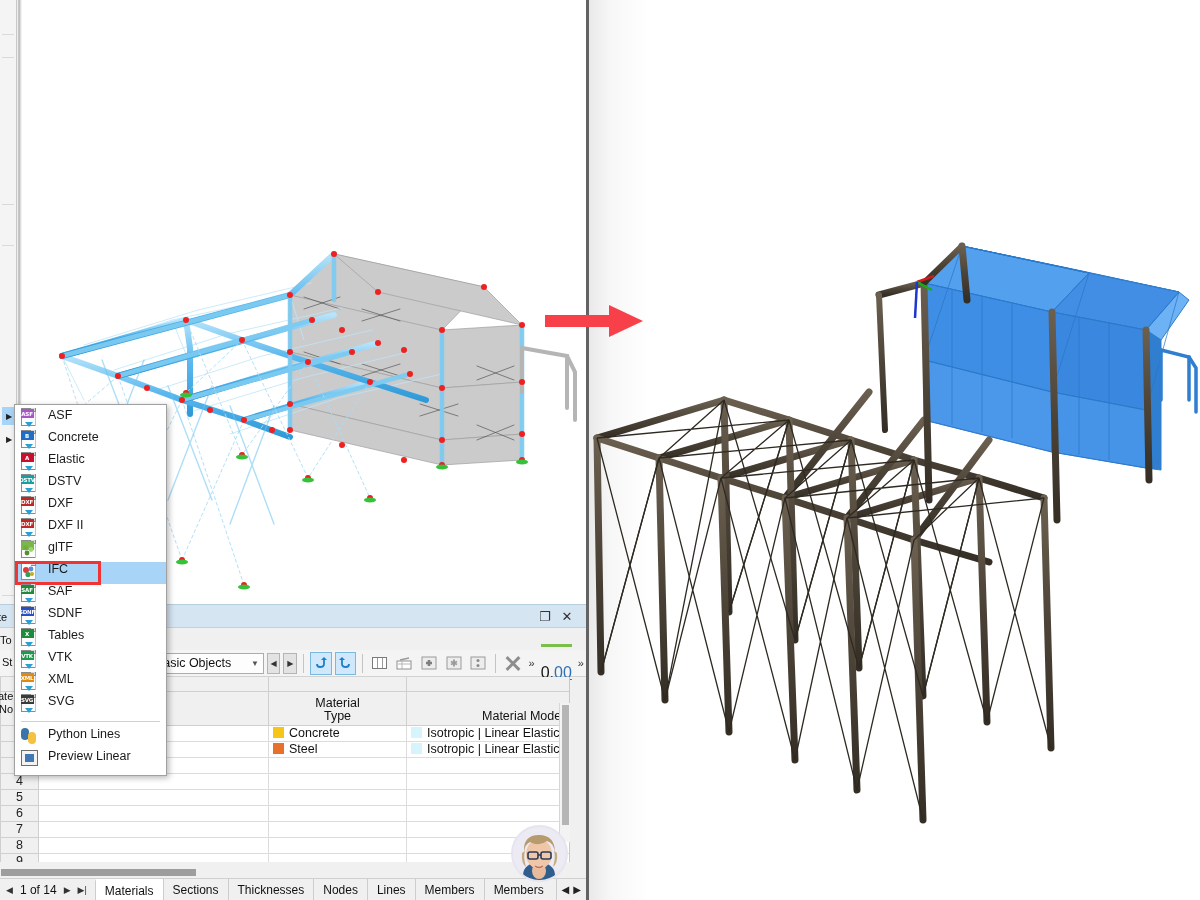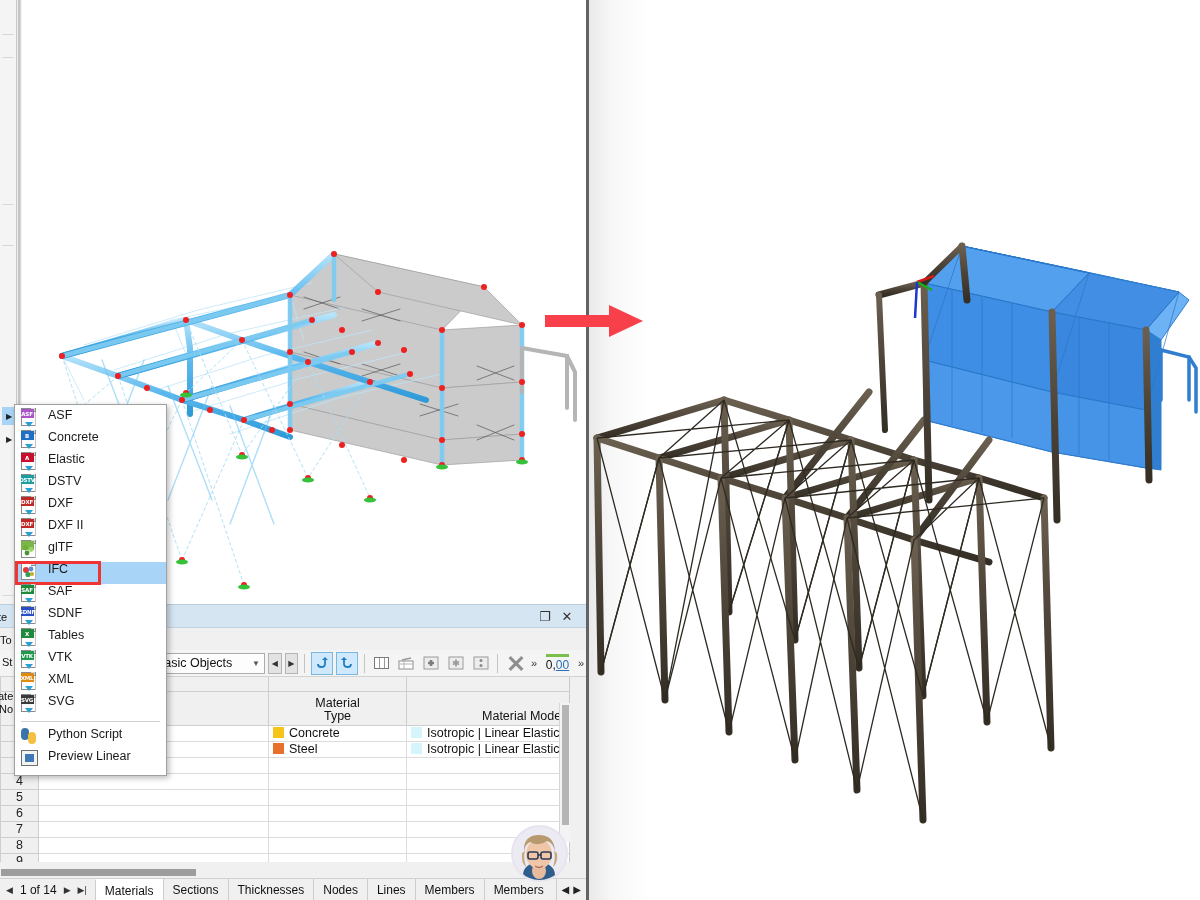--- a/index.html
+++ b/index.html
@@ -129,21 +129,21 @@
           border: 1px solid transparent; }
   .tbtn.on { background: #cfe8fb; border: 1px solid #7cb7e0; }
   .tsep { width: 1px; height: 19px; background: #c4c4c4; margin: 0 3px; }
   .grid-ico { width: 15px; height: 12px; border: 1px solid #7a7a7a; background:
      repeating-linear-gradient(to right,#fff 0 4px,#9a9a9a 4px 5px),
      repeating-linear-gradient(to bottom,#fff 0 3px,#9a9a9a 3px 4px); }
   .x-ico { width: 15px; height: 15px; position: relative; }
   .x-ico::before,.x-ico::after{content:'';position:absolute;left:-1px;top:6px;width:18px;height:3px;background:#8e8e8e;}
   .x-ico::before{transform:rotate(45deg);} .x-ico::after{transform:rotate(-45deg);}
   .chev2 { font-size: 11px; color: #333; padding: 0 2px; }
-  .num-ico { font-size: 12px; color: #111; border-top: 3px solid #7bbf4b; padding-top: 1px; }
+  .num-ico { font-size: 16px; color: #111; border-top: 3px solid #7bbf4b; padding-top: 17px; }
   .num-ico u { color:#2b6fb5; }
 
   .tbl {
     position: absolute; left: 0; top: 72px; width: 570px; bottom: 38px;
     background: #fff; overflow: hidden; border-right: 1px solid #c9c9c9;
   }
   .tbl table { width: 100%; border-collapse: collapse; table-layout: fixed; font-size: 12.5px; padding-left: 40px; }
   .tbl th {
     background: #f0f0f0; border: 1px solid #cfcfcf; border-top: none;
     font-weight: 400; color: #111; height: 34px; vertical-align: bottom; padding-bottom: 2px;
@@ -547,21 +547,21 @@
 
       <div class="ctx-sep"></div>
 
       <div class="ctx-item">
         <span class="ico">
           <span class="pyico">
               <i class="a"></i>
               <i class="b"></i>
             </span>
         </span>
-        <span class="ctx-label">Python Script</span>
+        <span class="ctx-label">Python Lines</span>
       </div>
       <div class="ctx-item">
         <span class="ico">
           <span class="prev"></span>
         </span>
         <span class="ctx-label">Preview Linear</span>
       </div>
     </div>
 
     <div style="position:absolute;left:2px;top:407px;width:14px;height:18px;background:#a8d4f7;display:flex;align-items:center;justify-content:center;font-size:8px;color:#222;">▶</div>

